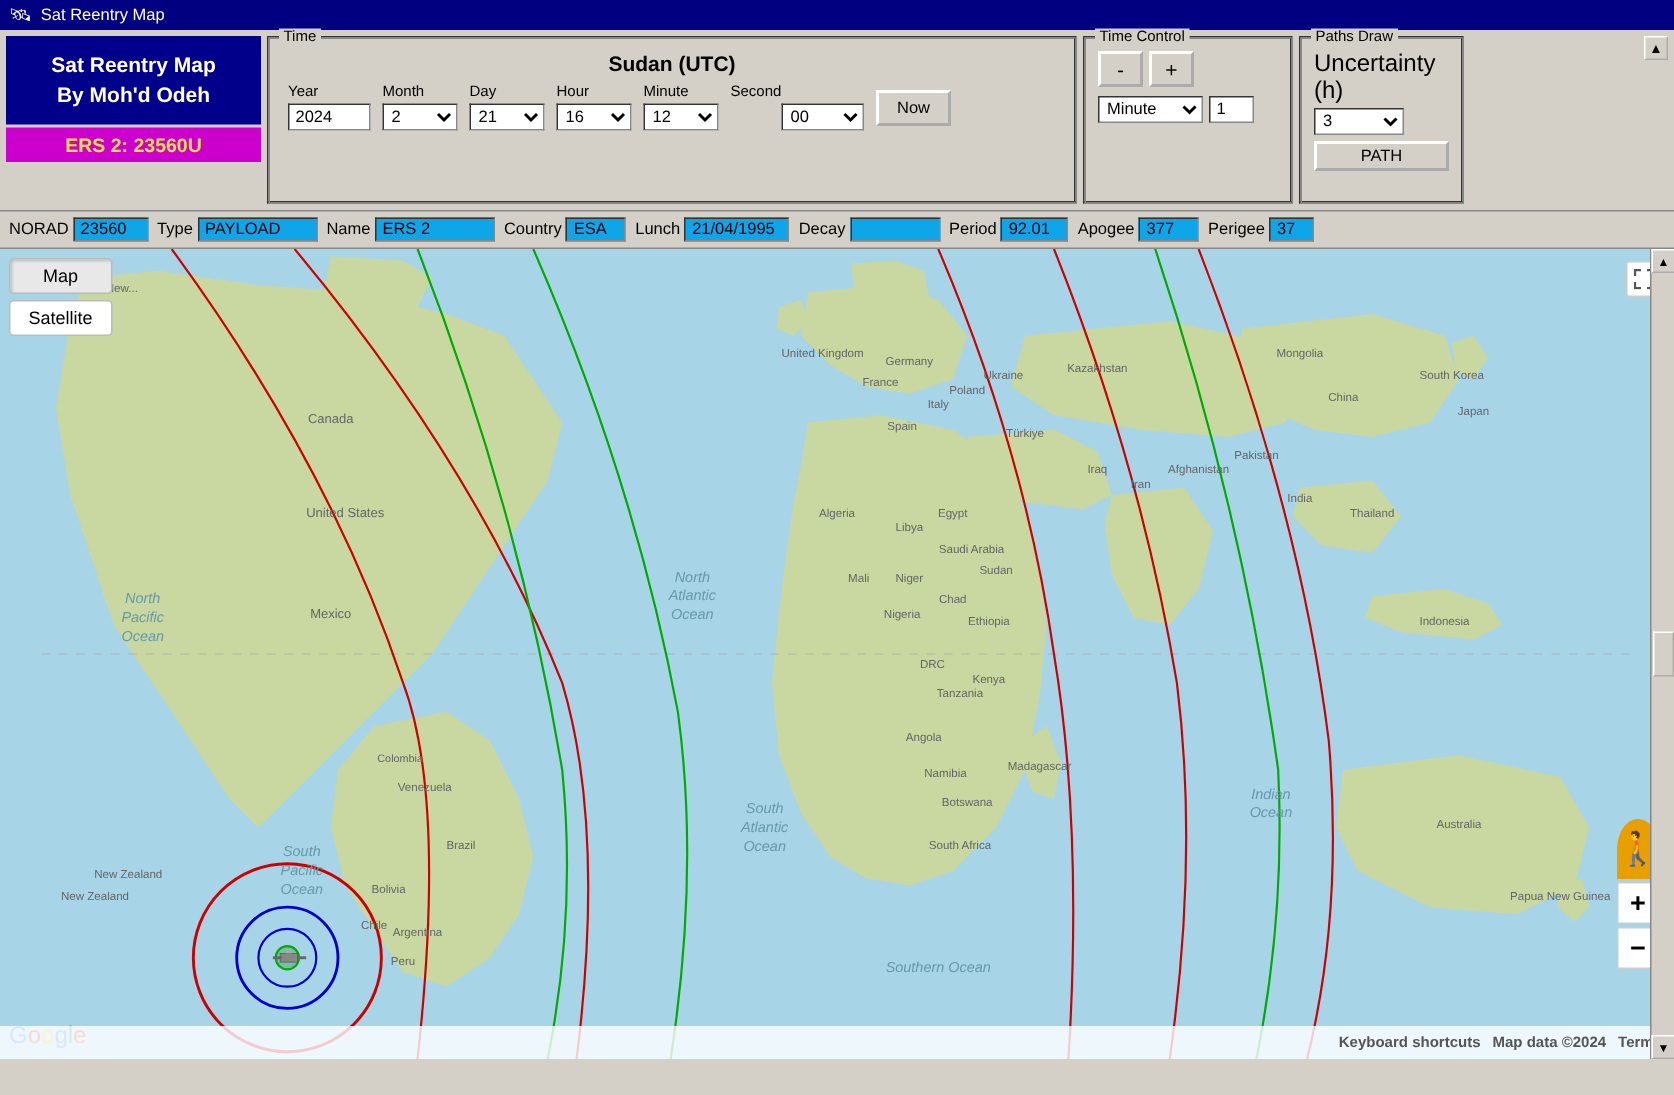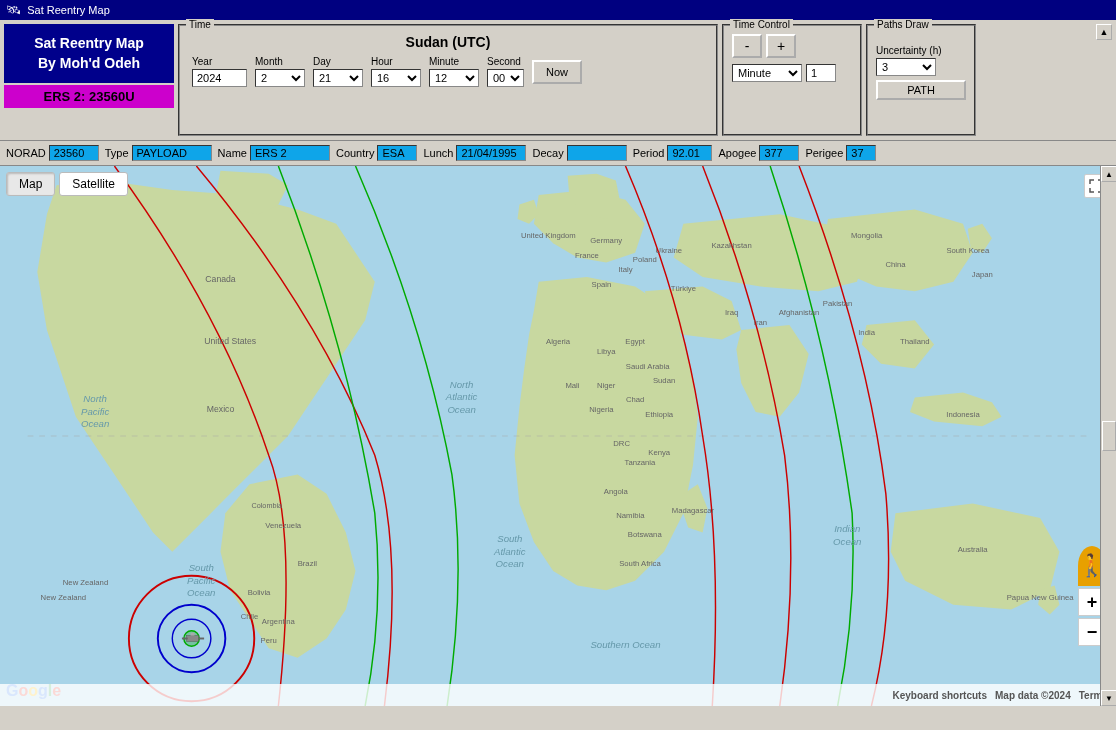--- a/index.html
+++ b/index.html
@@ -44,21 +44,21 @@
       line-height: 1.4;
       width: 170px;
       display: flex;
       align-items: center;
       justify-content: center;
     }
     
     
     .sat-id-box {
       background: #cc00cc;
-      color: #000000;
+      color: #fde047;
       font-weight: bold;
       font-size: 13px;
       padding: 4px 8px;
       margin-top: 2px;
       width: 170px;
       text-align: center;
     }
     
     
     .time-panel {
@@ -151,23 +151,22 @@
     
     
     .paths-panel {
       border: 2px groove #888;
       padding: 8px;
       width: 110px;
       position: relative;
     }
     
     .paths-label {
-      font-size: 10px;
+      font-size: 16px;
       margin-bottom: 2px;
-      margin-top: 11px;
     }
     
     .path-btn {
       background: #d4d0c8;
       border: 2px outset #fff;
       padding: 2px 8px;
       font-size: 11px;
       cursor: pointer;
       width: 100%;
       margin-top: 4px;
@@ -207,20 +206,21 @@
       overflow: hidden;
     }
     
     .map-controls {
       position: absolute;
       top: 6px;
       left: 6px;
       display: flex;
       gap: 4px;
       z-index: 10;
+      flex-direction: column;
     }
     
     .map-btn {
       background: white;
       border: 1px solid #bbb;
       border-radius: 3px;
       padding: 4px 12px;
       font-size: 12px;
       cursor: pointer;
     }
@@ -297,21 +297,21 @@
       font-weight: bold;
     }
     
     
     .google-logo {
       position: absolute;
       bottom: 6px;
       left: 6px;
       z-index: 10;
       font-size: 16px;
-      font-weight: bold;
+      font-weight: normal;
     }
     
     
     .map-bottom-bar {
       position: absolute;
       bottom: 0;
       left: 0;
       right: 0;
       height: 22px;
       background: rgba(255,255,255,0.8);
@@ -414,21 +414,21 @@
         </select>
       </div>
       <div class="time-field">
         <label>Minute</label>
         <select class="time-select" style="width:50px;">
           <option>12</option>
         </select>
       </div>
       <div class="time-field">
         <label>Second</label>
-        <select class="time-select" style="width:37px;">
+        <select class="time-select" style="width:55px;margin-left:34px;">
           <option>00</option>
         </select>
       </div>
       <button class="now-btn">Now</button>
     </div>
   </div>
 
   <div class="time-control-panel panel-box">
     <span class="panel-group-label">Time Control</span>
     <div class="tc-buttons">

